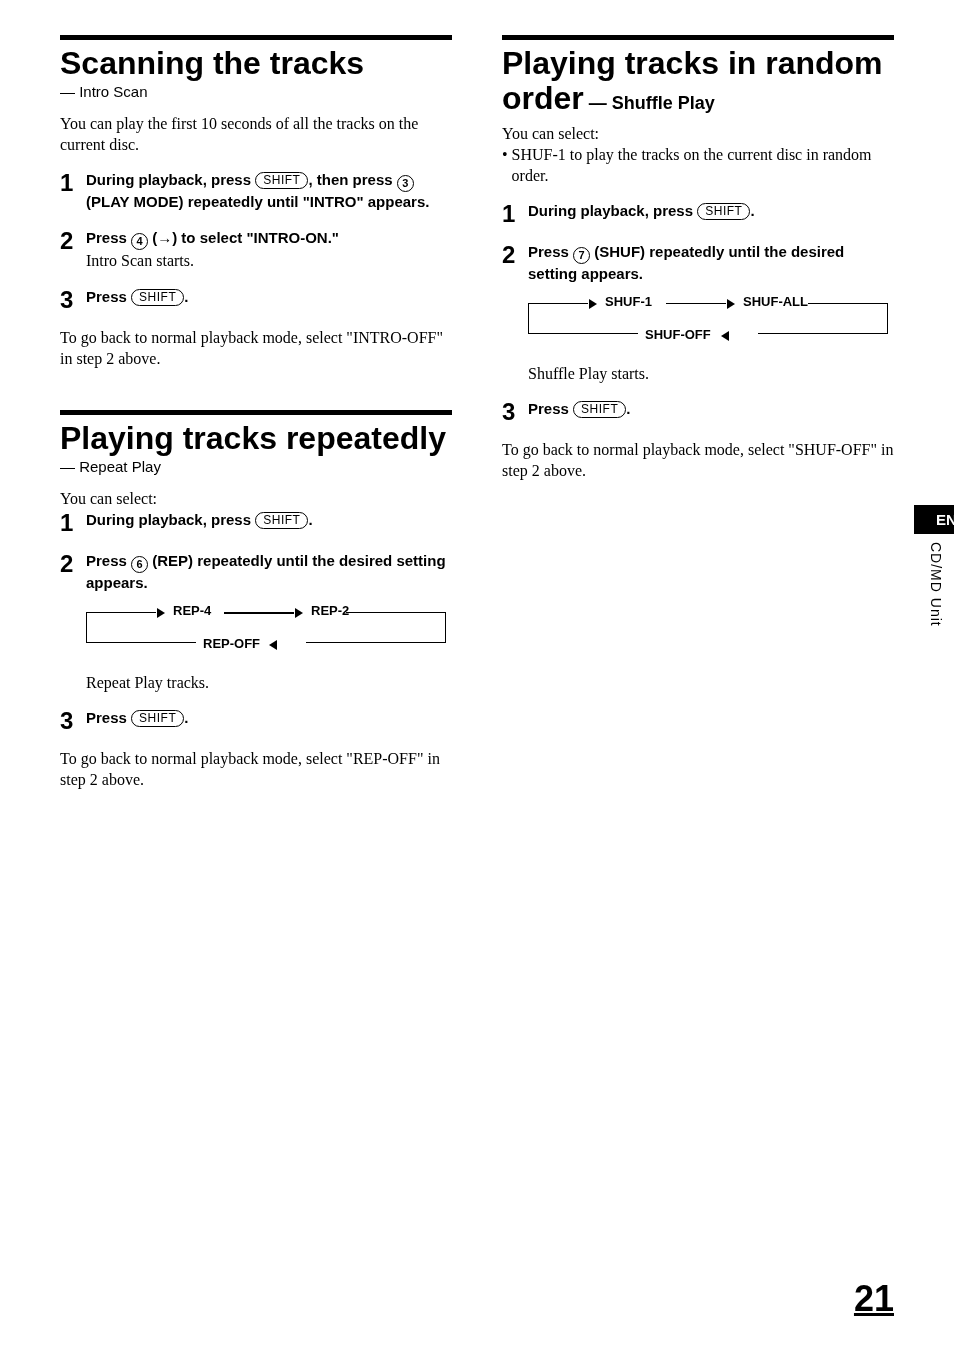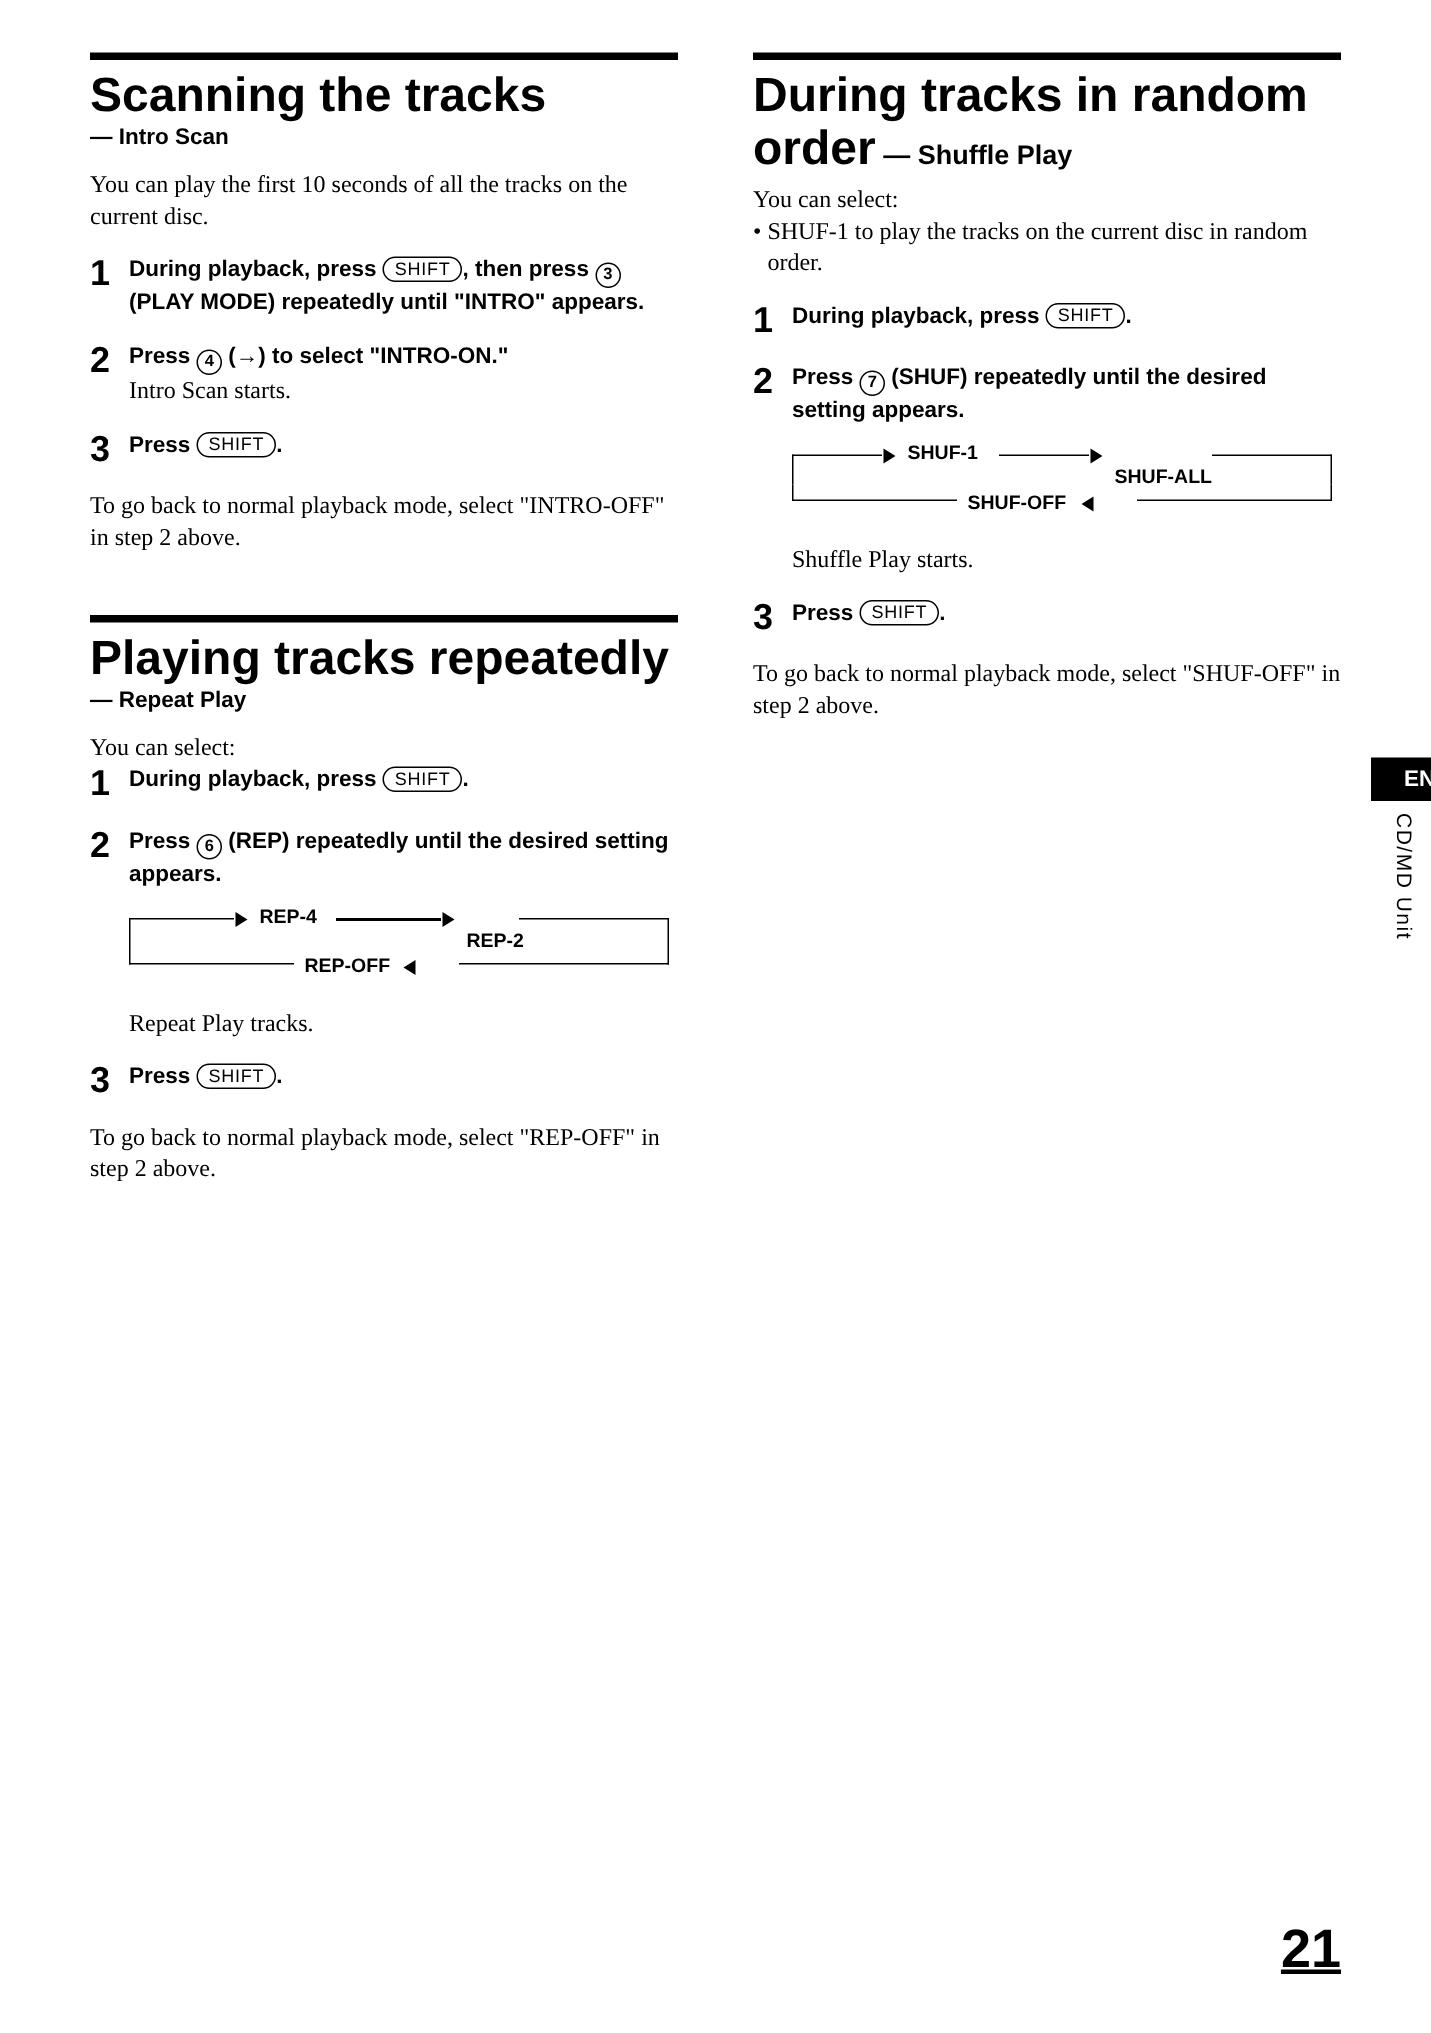--- a/index.html
+++ b/index.html
@@ -25,21 +25,21 @@
     line-height: 1.1;
     margin-bottom: 2px;
   }
   h1.section-title .subtitle-inline {
     font-size: 18px;
     font-weight: 700;
     font-family: Arial, Helvetica, sans-serif;
   }
   .subtitle {
     font-family: Arial, Helvetica, sans-serif;
-    font-weight: 700;
+    font-weight: 400;
     font-size: 15px;
     margin-bottom: 14px;
   }
   p.body {
     font-family: Georgia, 'Times New Roman', serif;
     font-size: 16px;
     line-height: 1.3;
     margin-bottom: 14px;
   }
   ul.bullets {
@@ -124,21 +124,21 @@
     border-bottom: 1.5px solid #000; border-left: 1.5px solid #000;
   }
   .cycle-diagram .frame-bot-right {
     position: absolute; top: 29px; right: 0; width: 140px; height: 11px;
     border-bottom: 1.5px solid #000; border-right: 1.5px solid #000;
   }
   .cycle-diagram .label-a {
     position: absolute; top: 0;
   }
   .cycle-diagram .label-b {
-    position: absolute; top: 16px;
+    position: absolute; top: 0;
   }
   .cycle-diagram .label-off {
     position: absolute; top: 33px;
   }
   .cycle-diagram .arr-r {
     position: absolute; top: 3px;
   }
   .cycle-diagram .arr-l {
     position: absolute; top: 35px;
   }
@@ -266,21 +266,21 @@
       <p class="body">To go back to normal playback mode, select "REP-OFF" in step 2 above.</p>
     </div>
 
   </div>
 
   <div class="col">
 
     <div class="section">
       <div class="section-rule"></div>
       <h1 class="section-title">
-        <span>During tracks in random order</span><span class="subtitle-inline"> — Shuffle Play</span>
+        <span>Playing tracks in random order</span><span class="subtitle-inline"> — Shuffle Play</span>
       </h1>
       <p class="body" style="margin-top:8px; margin-bottom:0">You can select:</p>
       <ul class="bullets">
         <li>
             <span>SHUF-1 to play the tracks on the current disc in random order.</span>
           </li>
       </ul>
 
       <div class="step">
         <div class="step-num">1</div>

